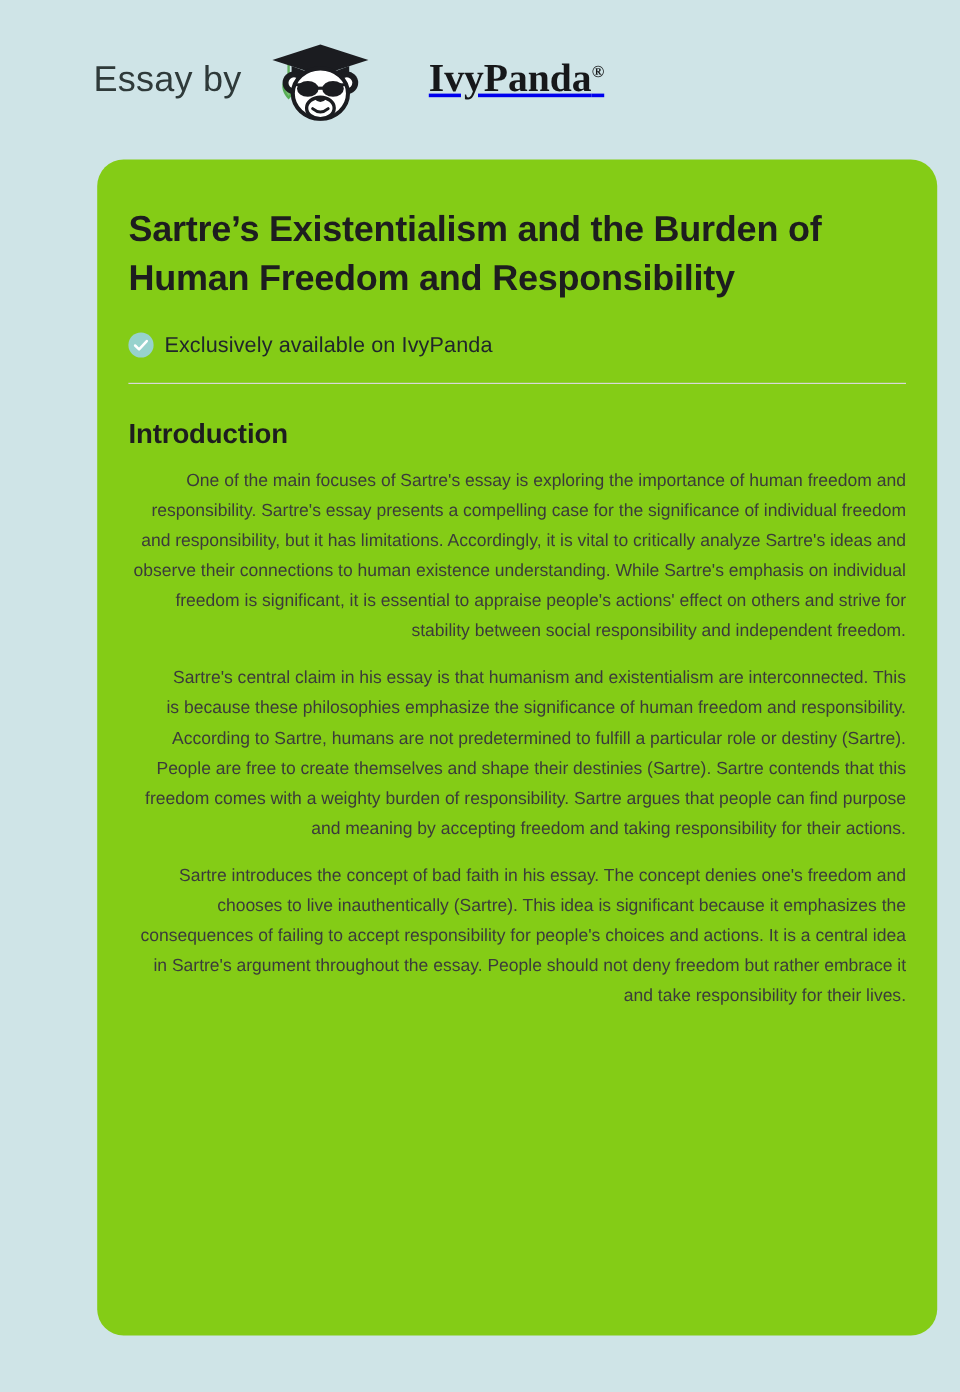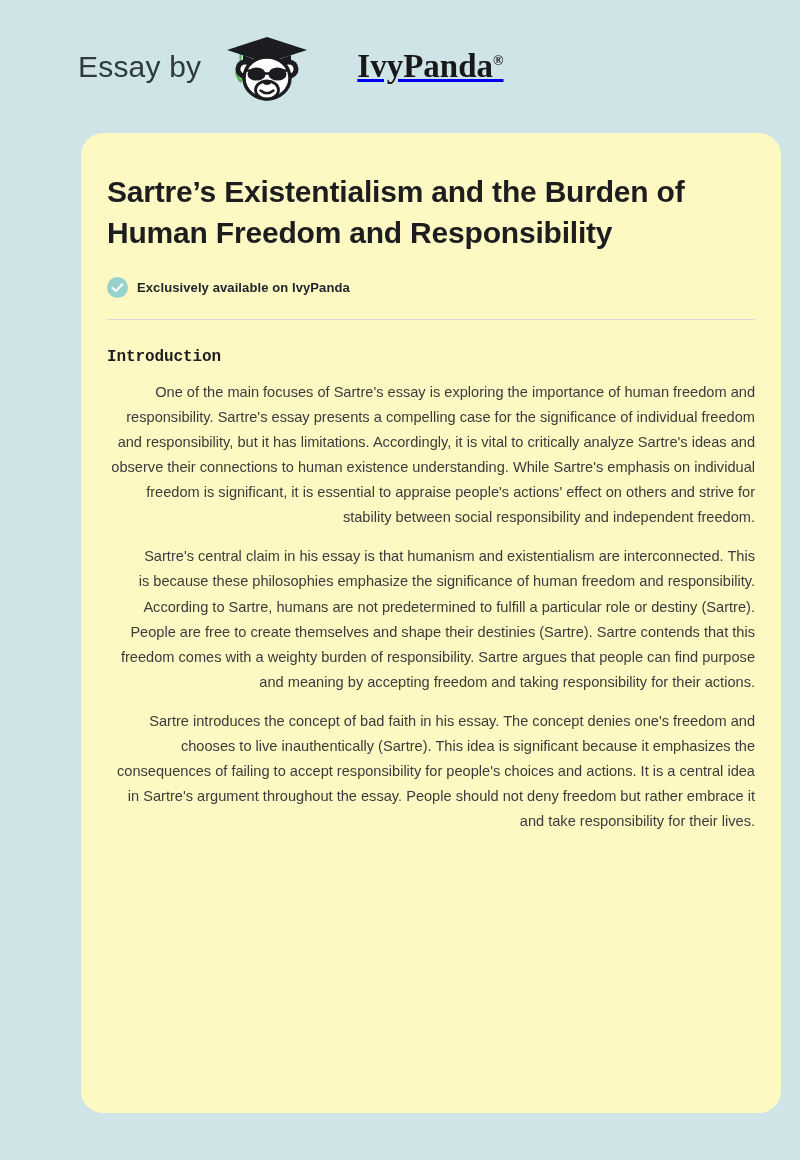--- a/index.html
+++ b/index.html
@@ -64,21 +64,21 @@
     font-weight: bold;
   }
 
   
   .paper-card {
     position: absolute;
     left: 48px;
     top: 133px;
     width: 700px;
     height: 980px;
-    background: #fef9c3;
+    background: #84cc16;
     border-radius: 22px;
     box-sizing: border-box;
     padding: 38px 26px 0 26px;
     overflow: hidden;
   }
 
   .doc-title {
     font-size: 30px;
     line-height: 1.38;
     font-weight: bold;
@@ -97,41 +97,40 @@
     height: 21px;
     border-radius: 50%;
     background: #97d2cd;
     display: flex;
     align-items: center;
     justify-content: center;
     flex: 0 0 auto;
   }
   .check-circle svg { display: block; }
   .exclusive-text {
-    font-size: 13px;
-    font-weight: bold;
+    font-size: 18px;
+    font-weight: normal;
     color: #20262b;
     margin-left: 9px;
     letter-spacing: 0.1px;
   }
 
   .divider {
     height: 1px;
     background: #d8d8d8;
     margin-top: 21px;
     width: 648px;
   }
 
   .section-heading {
-    font-size: 16px;
+    font-size: 23px;
     font-weight: bold;
     color: #1d1d1f;
     margin: 28px 0 0 0;
     letter-spacing: -0.1px;
-    font-family: Liberation Mono, monospace;
   }
   .section-body {
     font-size: 14.6px;
     line-height: 1.72;
     color: #3b3b3b;
     margin: 14px 0 0 0;
     text-indent: 30px;
     text-align: right;
   }
   .section-block:first-of-type .section-heading { margin-top: 22px; }

